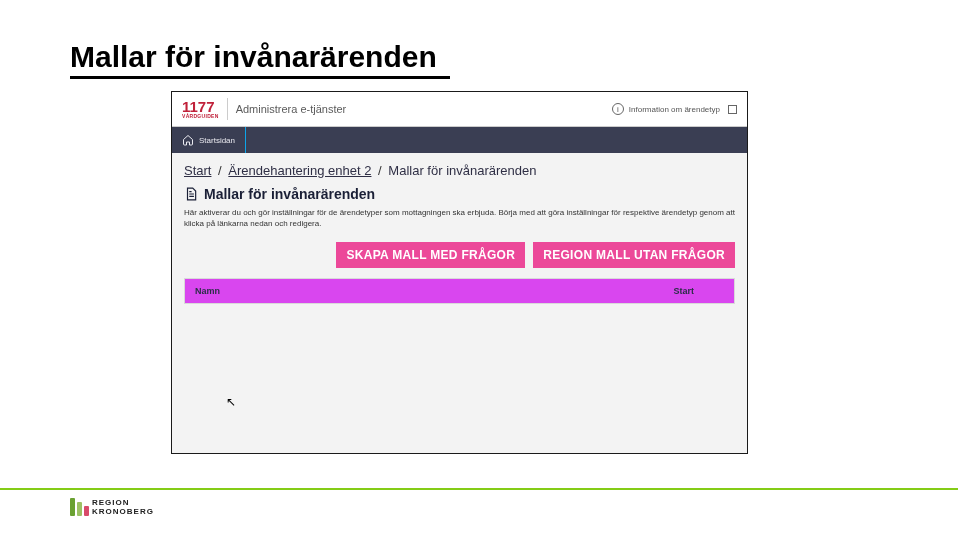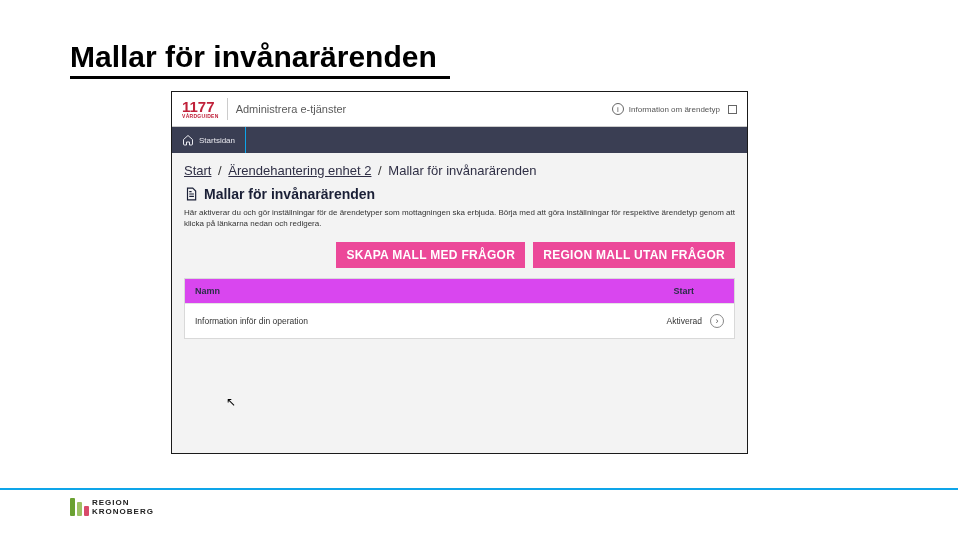--- a/index.html
+++ b/index.html
@@ -105,21 +105,21 @@
     border-top:1px solid #e4e4e4;
   }
   .card-row .right { display:flex; align-items:center; gap:8px; }
   .chev {
     width:14px; height:14px; border:1px solid #888; border-radius:50%;
     display:inline-flex; align-items:center; justify-content:center; font-size:9px; color:#555;
   }
   
   .slide-footer {
     position:absolute; left:0; right:2px; bottom:24px;
-    border-top:2px solid #0ea5e9;
+    border-top:2px solid #84cc16;
     padding:8px 0 0 70px;
     display:flex; align-items:center; gap:6px;
   }
   .rk-logo {
     display:flex; gap:3px; align-items:flex-end;
   }
   .rk-bars { display:flex; gap:2px; align-items:flex-end; }
   .rk-bar { width:5px; border-radius:1px; }
   .rk-bar.g1 { height:18px; background:#6aa132; }
   .rk-bar.g2 { height:14px; background:#9cc164; }
@@ -192,27 +192,20 @@
       <div class="btn-row">
         <div class="btn">SKAPA MALL MED FRÅGOR</div>
         <div class="btn">REGION MALL UTAN FRÅGOR</div>
       </div>
 
       <div class="card">
         <div class="card-head">
           <span>Namn</span>
           <span style="margin-right:30px;">Start</span>
         </div>
-        <div class="card-row">
-          <span>Information inför din operation</span>
-          <span class="right">
-            <span>Aktiverad</span>
-            <span class="chev">›</span>
-          </span>
-        </div>
       </div>
 
     </div>
   </div>
 
   <div class="cursor">↖</div>
 
   <div class="slide-footer">
     <div class="rk-logo">
       <div class="rk-bars">

